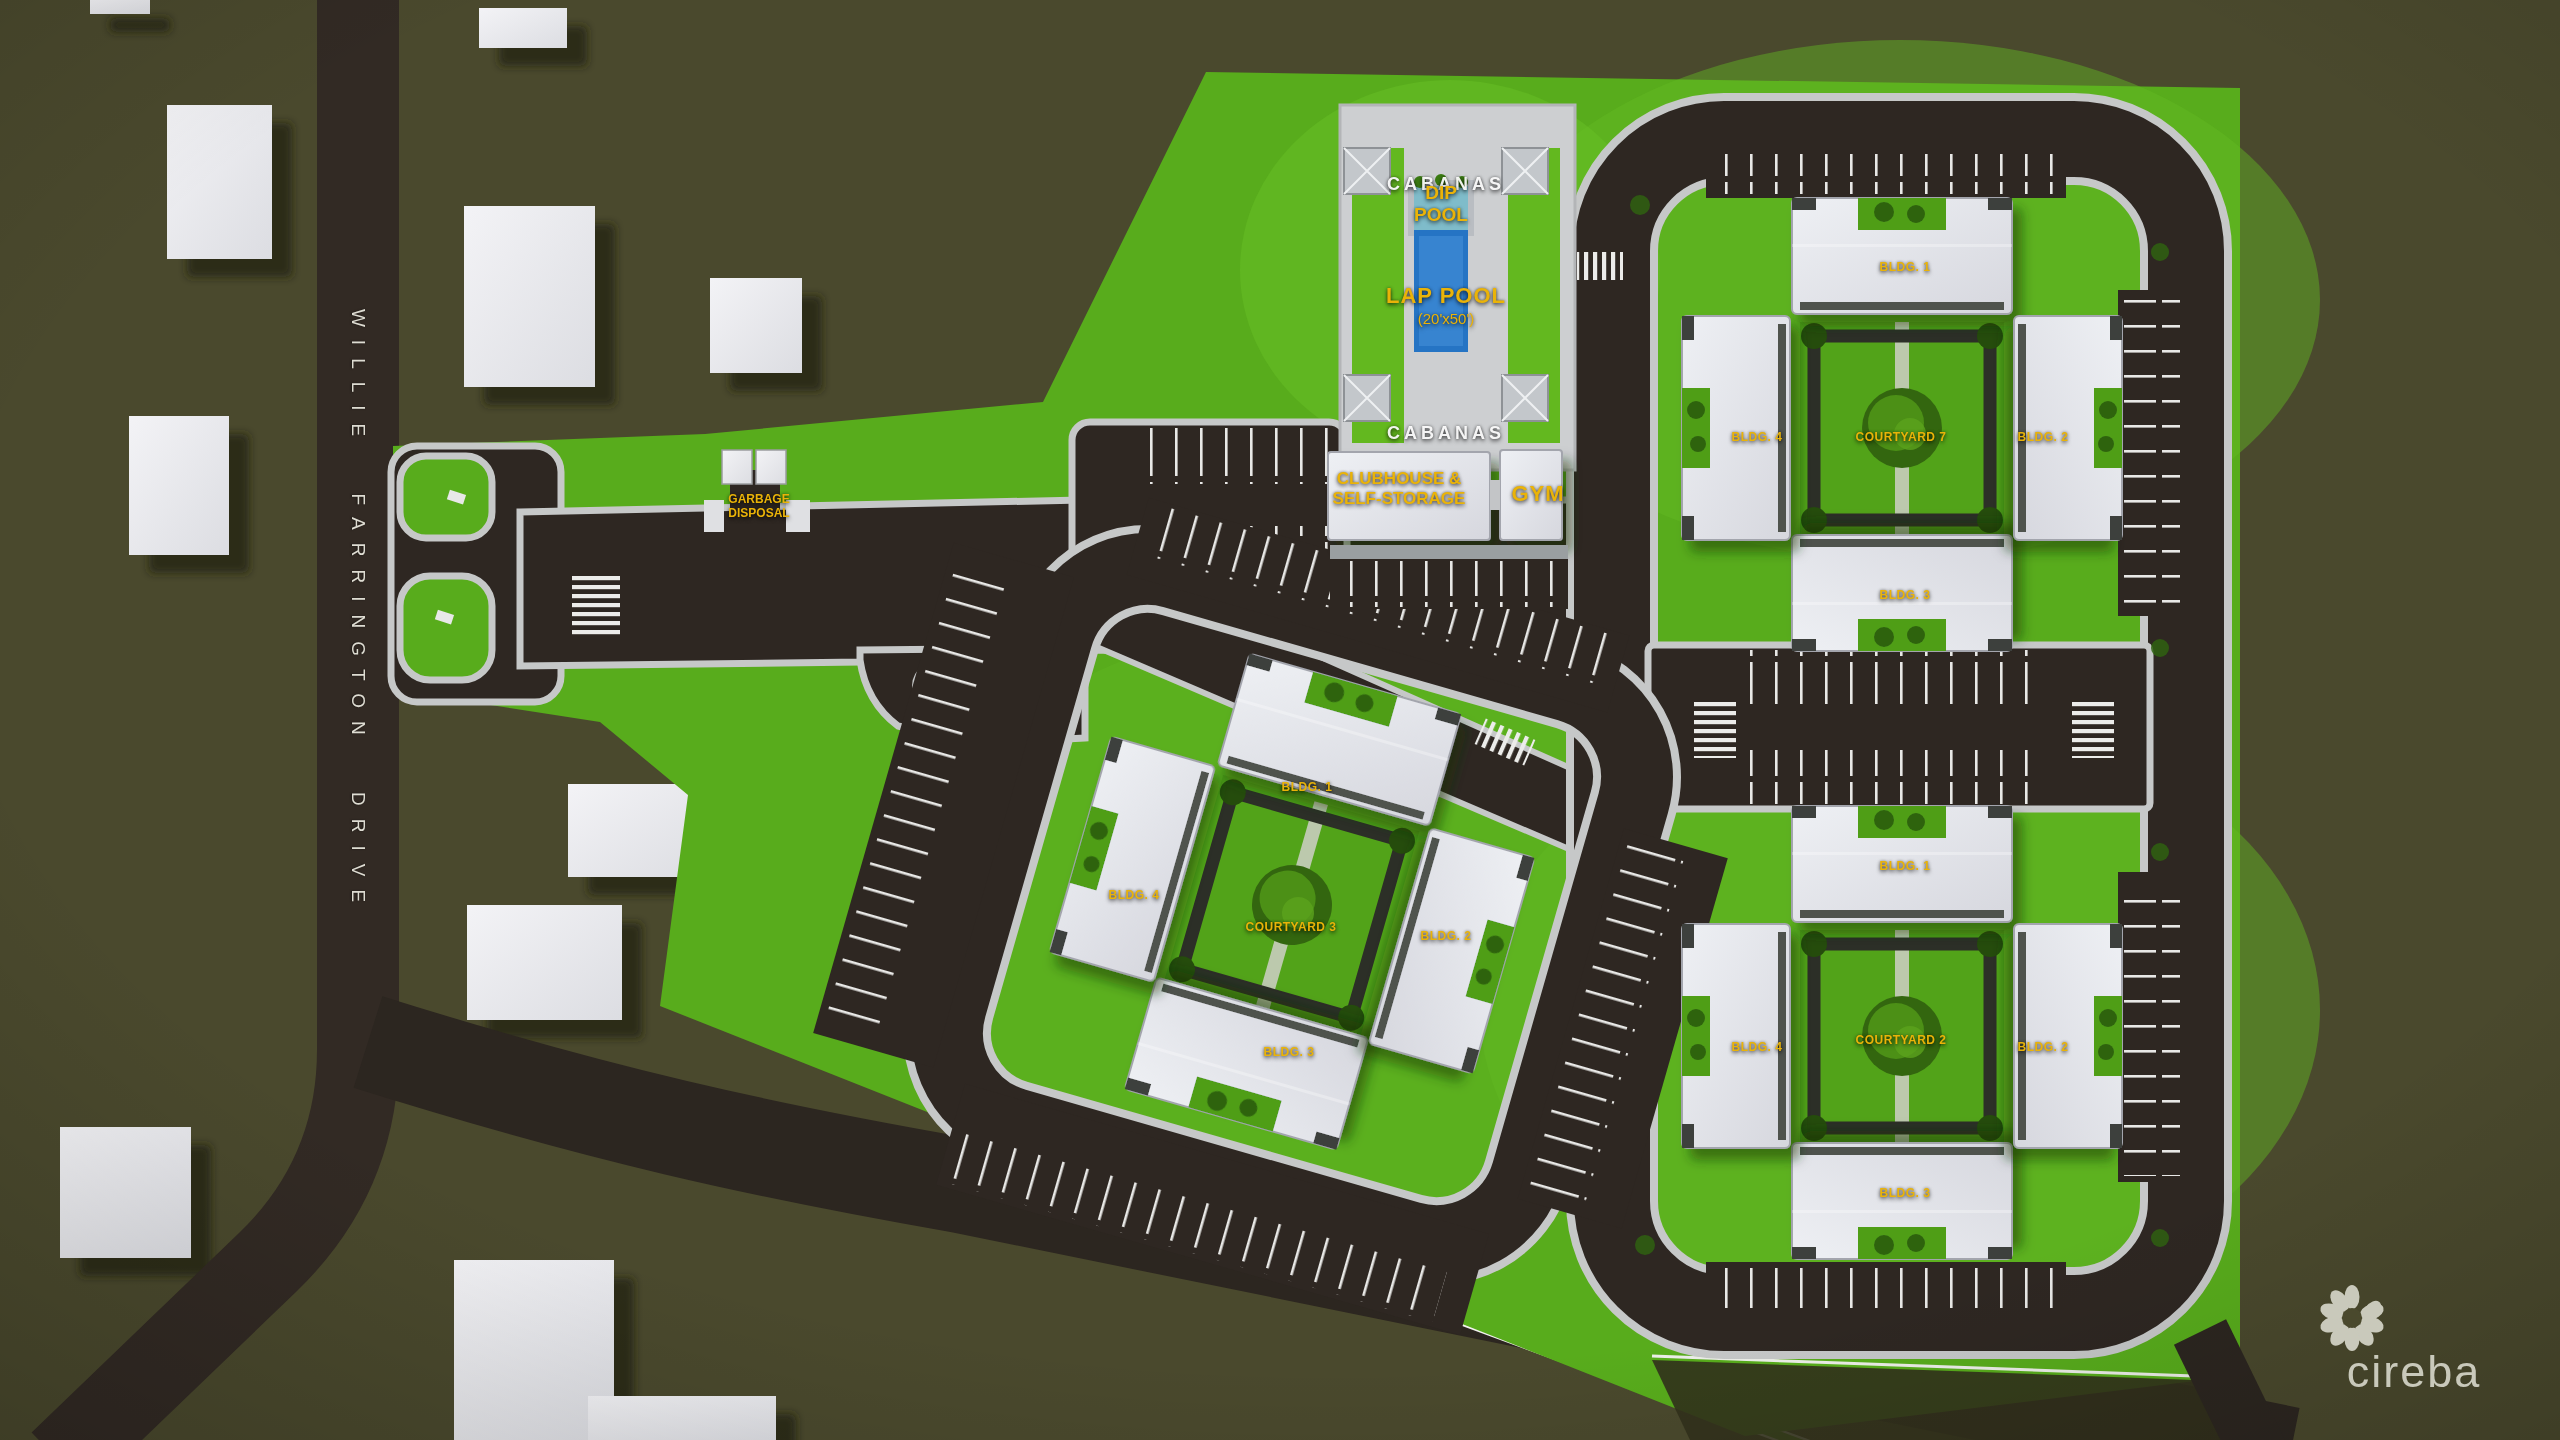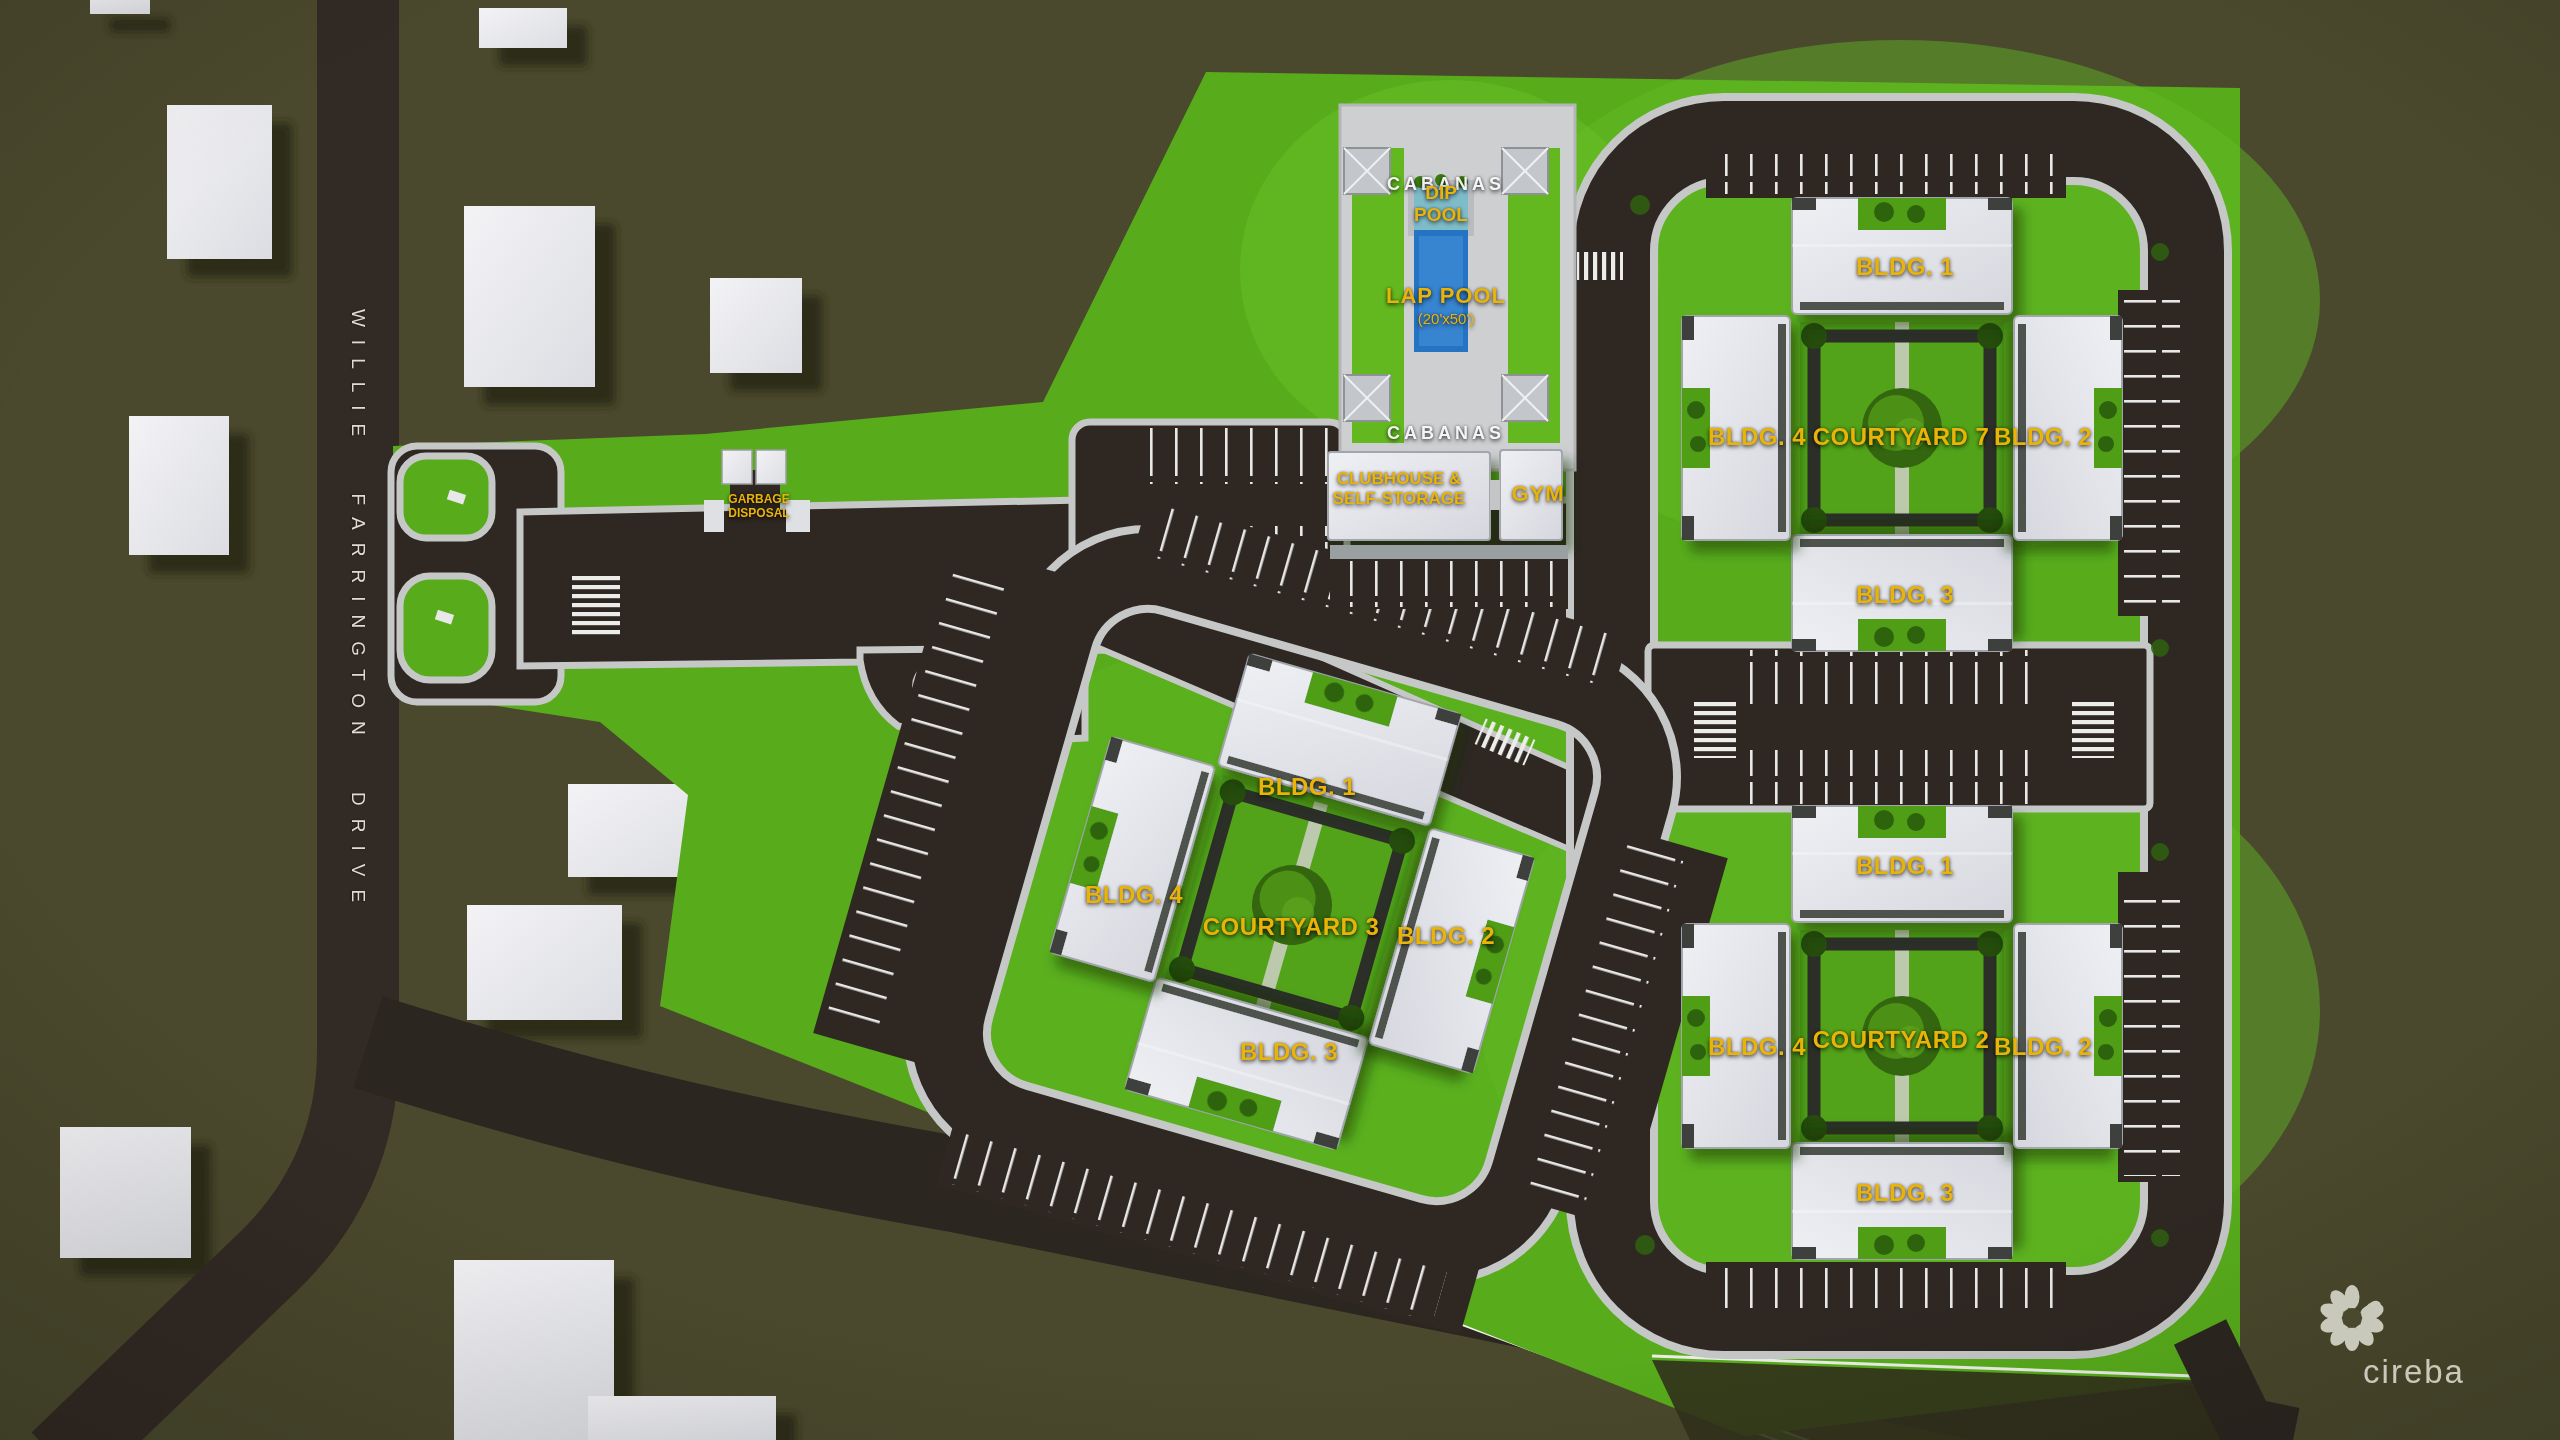--- a/index.html
+++ b/index.html
@@ -10,31 +10,31 @@
   }
   #stage svg{position:absolute;left:0;top:0;}
   .lbl{
     position:absolute;transform:translate(-50%,-50%);
     color:#eab308;font-weight:bold;text-align:center;white-space:nowrap;
     text-shadow:0 2px 4px rgba(0,0,0,.65),0 0 3px rgba(0,0,0,.4);
     line-height:1.18;z-index:5;
   }
   .wrap{white-space:normal;}
   .f15{font-size:15px;} .f16{font-size:12px;} .f17{font-size:17px;}
-  .f19{font-size:19px;} .f20{font-size:24px;letter-spacing:.5px;text-align:right;}
+  .f19{font-size:19px;} .f20{font-size:12px;letter-spacing:.5px;text-align:right;}
   .f22{font-size:22px;letter-spacing:1px;}
   .cab{font-size:18px;font-weight:600;letter-spacing:4px;color:rgba(255,255,255,.93);margin-top:44px;}
   .street{
     font-size:19px;font-weight:400;letter-spacing:13px;word-spacing:26px;
     color:#dedcd2;transform:translate(-50%,-50%) rotate(90deg);
     text-shadow:0 1px 2px rgba(0,0,0,.5);
   }
   .logo-text{
     position:absolute;transform:translate(-50%,-50%);
-    font-size:33px;font-weight:400;letter-spacing:2px;color:#c9c9bb;
+    font-size:45px;font-weight:400;letter-spacing:2px;color:#c9c9bb;
     text-shadow:none;z-index:6;
   }
 </style>
 </head>
 <body>
 
 <div id="stage">
 
 <svg width="2560" height="1440" viewBox="0 0 2560 1440">
   <defs>

